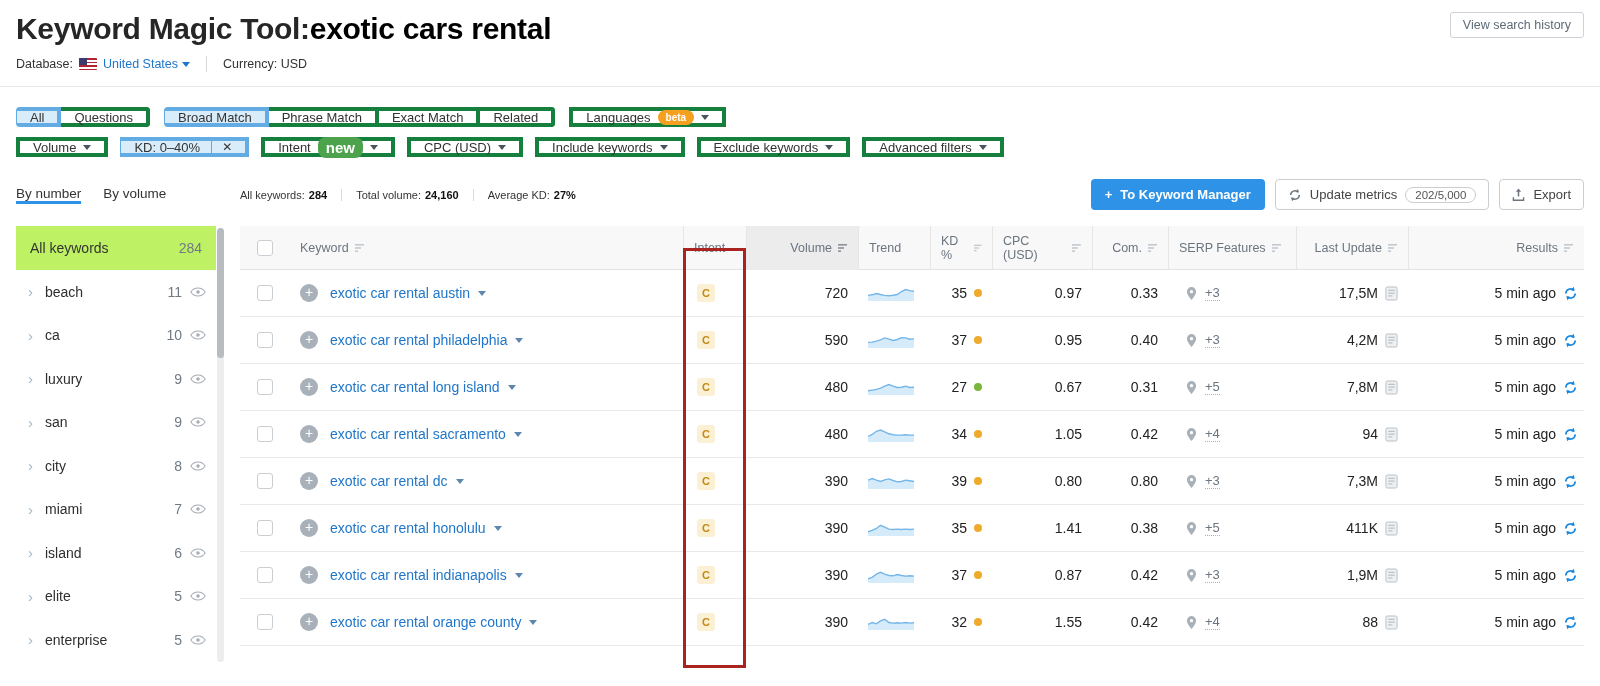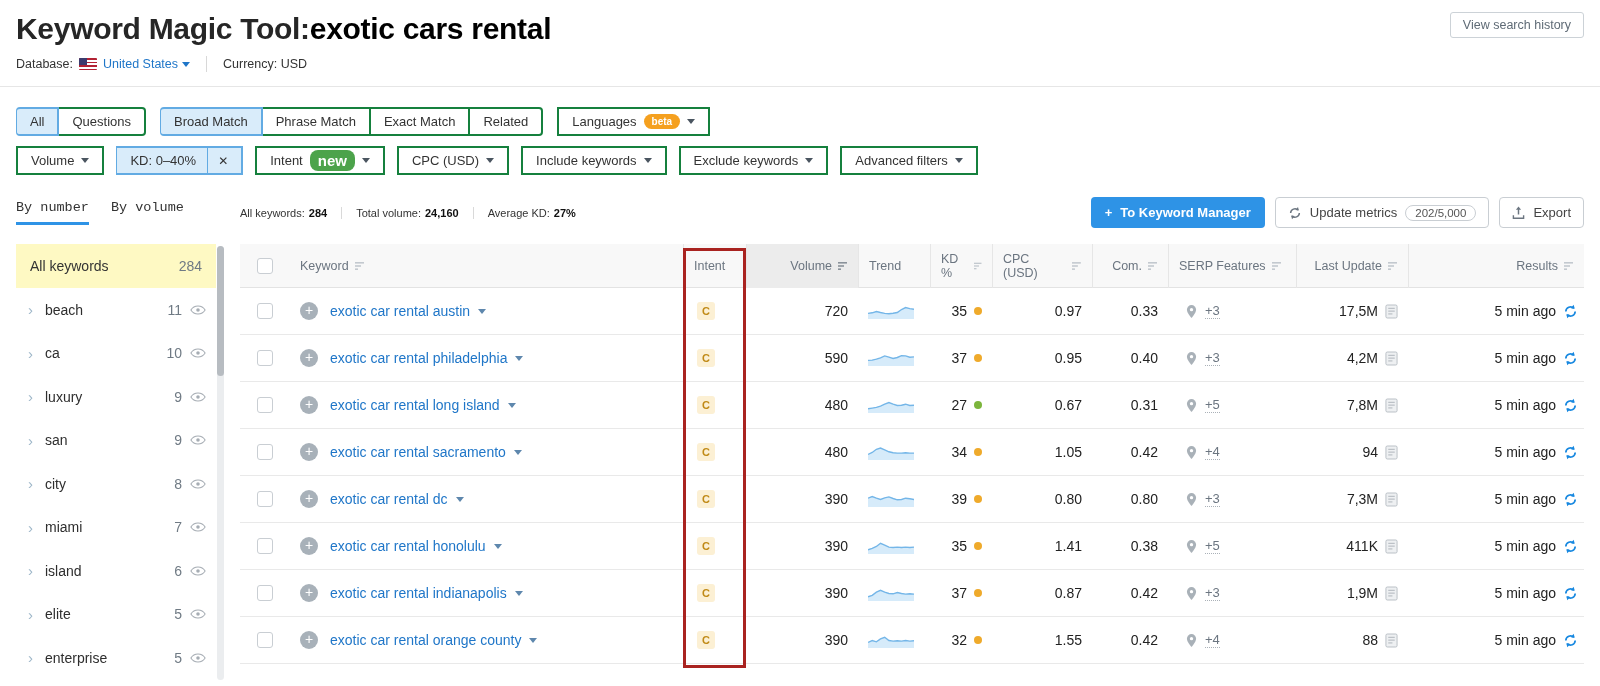--- a/index.html
+++ b/index.html
@@ -20,57 +20,57 @@
   .db-link { color:#1f76c8; cursor:pointer; display:inline-flex; align-items:center; gap:4px; }
   .vr { width:1px; height:16px; background:#d8d8d8; margin:0 10px; }
 
   .caret { width:0; height:0; border-left:4.5px solid transparent; border-right:4.5px solid transparent;
     border-top:5px solid #4a5560; display:inline-block; }
   .db-link .caret { border-top-color:#1f76c8; }
 
   
   .tabs-row { display:flex; gap:14px; margin:20px 16px 0; }
   .btn-group { display:flex; }
-  .gbtn { border:2px solid #15803d; background:#fff; font-size:13px; color:#333; height:29px;
+  .gbtn { border:4px solid #15803d; background:#fff; font-size:13px; color:#333; height:20px;
     padding:0 13px; cursor:pointer; display:inline-flex; align-items:center; gap:7px; font-family:inherit; }
   .btn-group .gbtn { border-radius:0; border-left-width:0; }
   .btn-group .gbtn:first-child { border-radius:4px 0 0 4px; border-left-width:1px; }
   .btn-group .gbtn:last-child { border-radius:0 4px 4px 0; }
   .gbtn.active { background:#d9ecfa; border-color:#62abe3 !important; border-left-width:1px; }
   .gbtn.solo, .filter-btn { border-radius:0; }
   .filters-row { display:flex; gap:12px; margin:10px 16px 0; }
   .badge-beta { background:#f5a01f; color:#fff; font-size:10px; font-weight:bold; border-radius:8px; padding:2px 8px; }
   .badge-new  { background:#4ca34b; color:#fff; font-size:15px; font-weight:bold; border-radius:8px; padding:2px 8px; }
   .fclose { border-left:1px solid #62abe3; margin-left:4px; padding-left:10px; align-self:stretch;
     display:flex; align-items:center; font-size:12px; color:#333; }
 
   
   .toolbar { display:flex; align-items:center; margin:22px 16px 0; }
   .view-tabs { display:flex; gap:22px; width:224px; }
-  .vtab { font-size:13.5px; color:#333; padding-bottom:7px; cursor:pointer; border-bottom:3px solid transparent;font-family:Liberation Mono, monospace; }
+  .vtab { font-size:13.5px; color:#333; cursor:pointer; border-bottom:3px solid transparent; }
   .vtab.active { border-bottom-color:#2e93e6; }
   .stats { display:flex; align-items:center; font-size:11px; }
   .stat { padding:0 14px; }
   .stat:first-child { padding-left:0; }
   .stat + .stat { border-left:1px solid #d9d9d9; }
   .stat b { color:#111; margin-left:4px; }
   .tb-actions { margin-left:auto; display:flex; gap:10px; align-items:center; }
   .btn-primary { background:#2e93e6; color:#fff; border:none; border-radius:4px; height:31px; padding:0 14px;
     font-size:13px; font-weight:bold; cursor:pointer; display:inline-flex; align-items:center; gap:8px; font-family:inherit; }
   .btn-ghost { background:#fff; border:1px solid #c9ced3; border-radius:4px; height:31px; padding:0 12px;
     font-size:13px; color:#444; cursor:pointer; display:inline-flex; align-items:center; gap:8px; font-family:inherit; }
   .pill { border:1px solid #c9ced3; border-radius:10px; font-size:11.5px; padding:1px 9px; color:#555; }
 
   
   .content { display:flex; margin:16px 16px 0; align-items:flex-start; }
 
   .sidebar { width:200px; position:relative; }
   .sb-scroll { position:absolute; right:-8px; top:2px; bottom:0; width:7px; background:#ebedef; border-radius:4px; }
   .sb-thumb { position:absolute; top:0; width:7px; height:130px; background:#b7bcc1; border-radius:4px; }
-  .sb-head { background:#fef9c3; height:44px; display:flex; align-items:center; justify-content:space-between;
+  .sb-head { background:#bef264; height:44px; display:flex; align-items:center; justify-content:space-between;
     padding:0 14px; font-size:14px; cursor:pointer; }
   .sb-head .cnt { color:#6f7a84; }
   .sb-item { height:43.5px; display:flex; align-items:center; padding:0 10px 0 12px; font-size:14px; cursor:pointer; }
   .sb-item .chev { color:#9eb7c9; font-size:15px; margin-right:12px; }
   .sb-item .lbl { flex:1; color:#2e2e2e; }
   .sb-item .cnt { color:#6f7a84; margin-right:8px; }
 
   
   .table { flex:1; margin-left:24px; }
   .trow { display:grid; grid-template-columns:50px 393px 63px 112px 72px 62px 100px 76px 128px 112px 176px;

